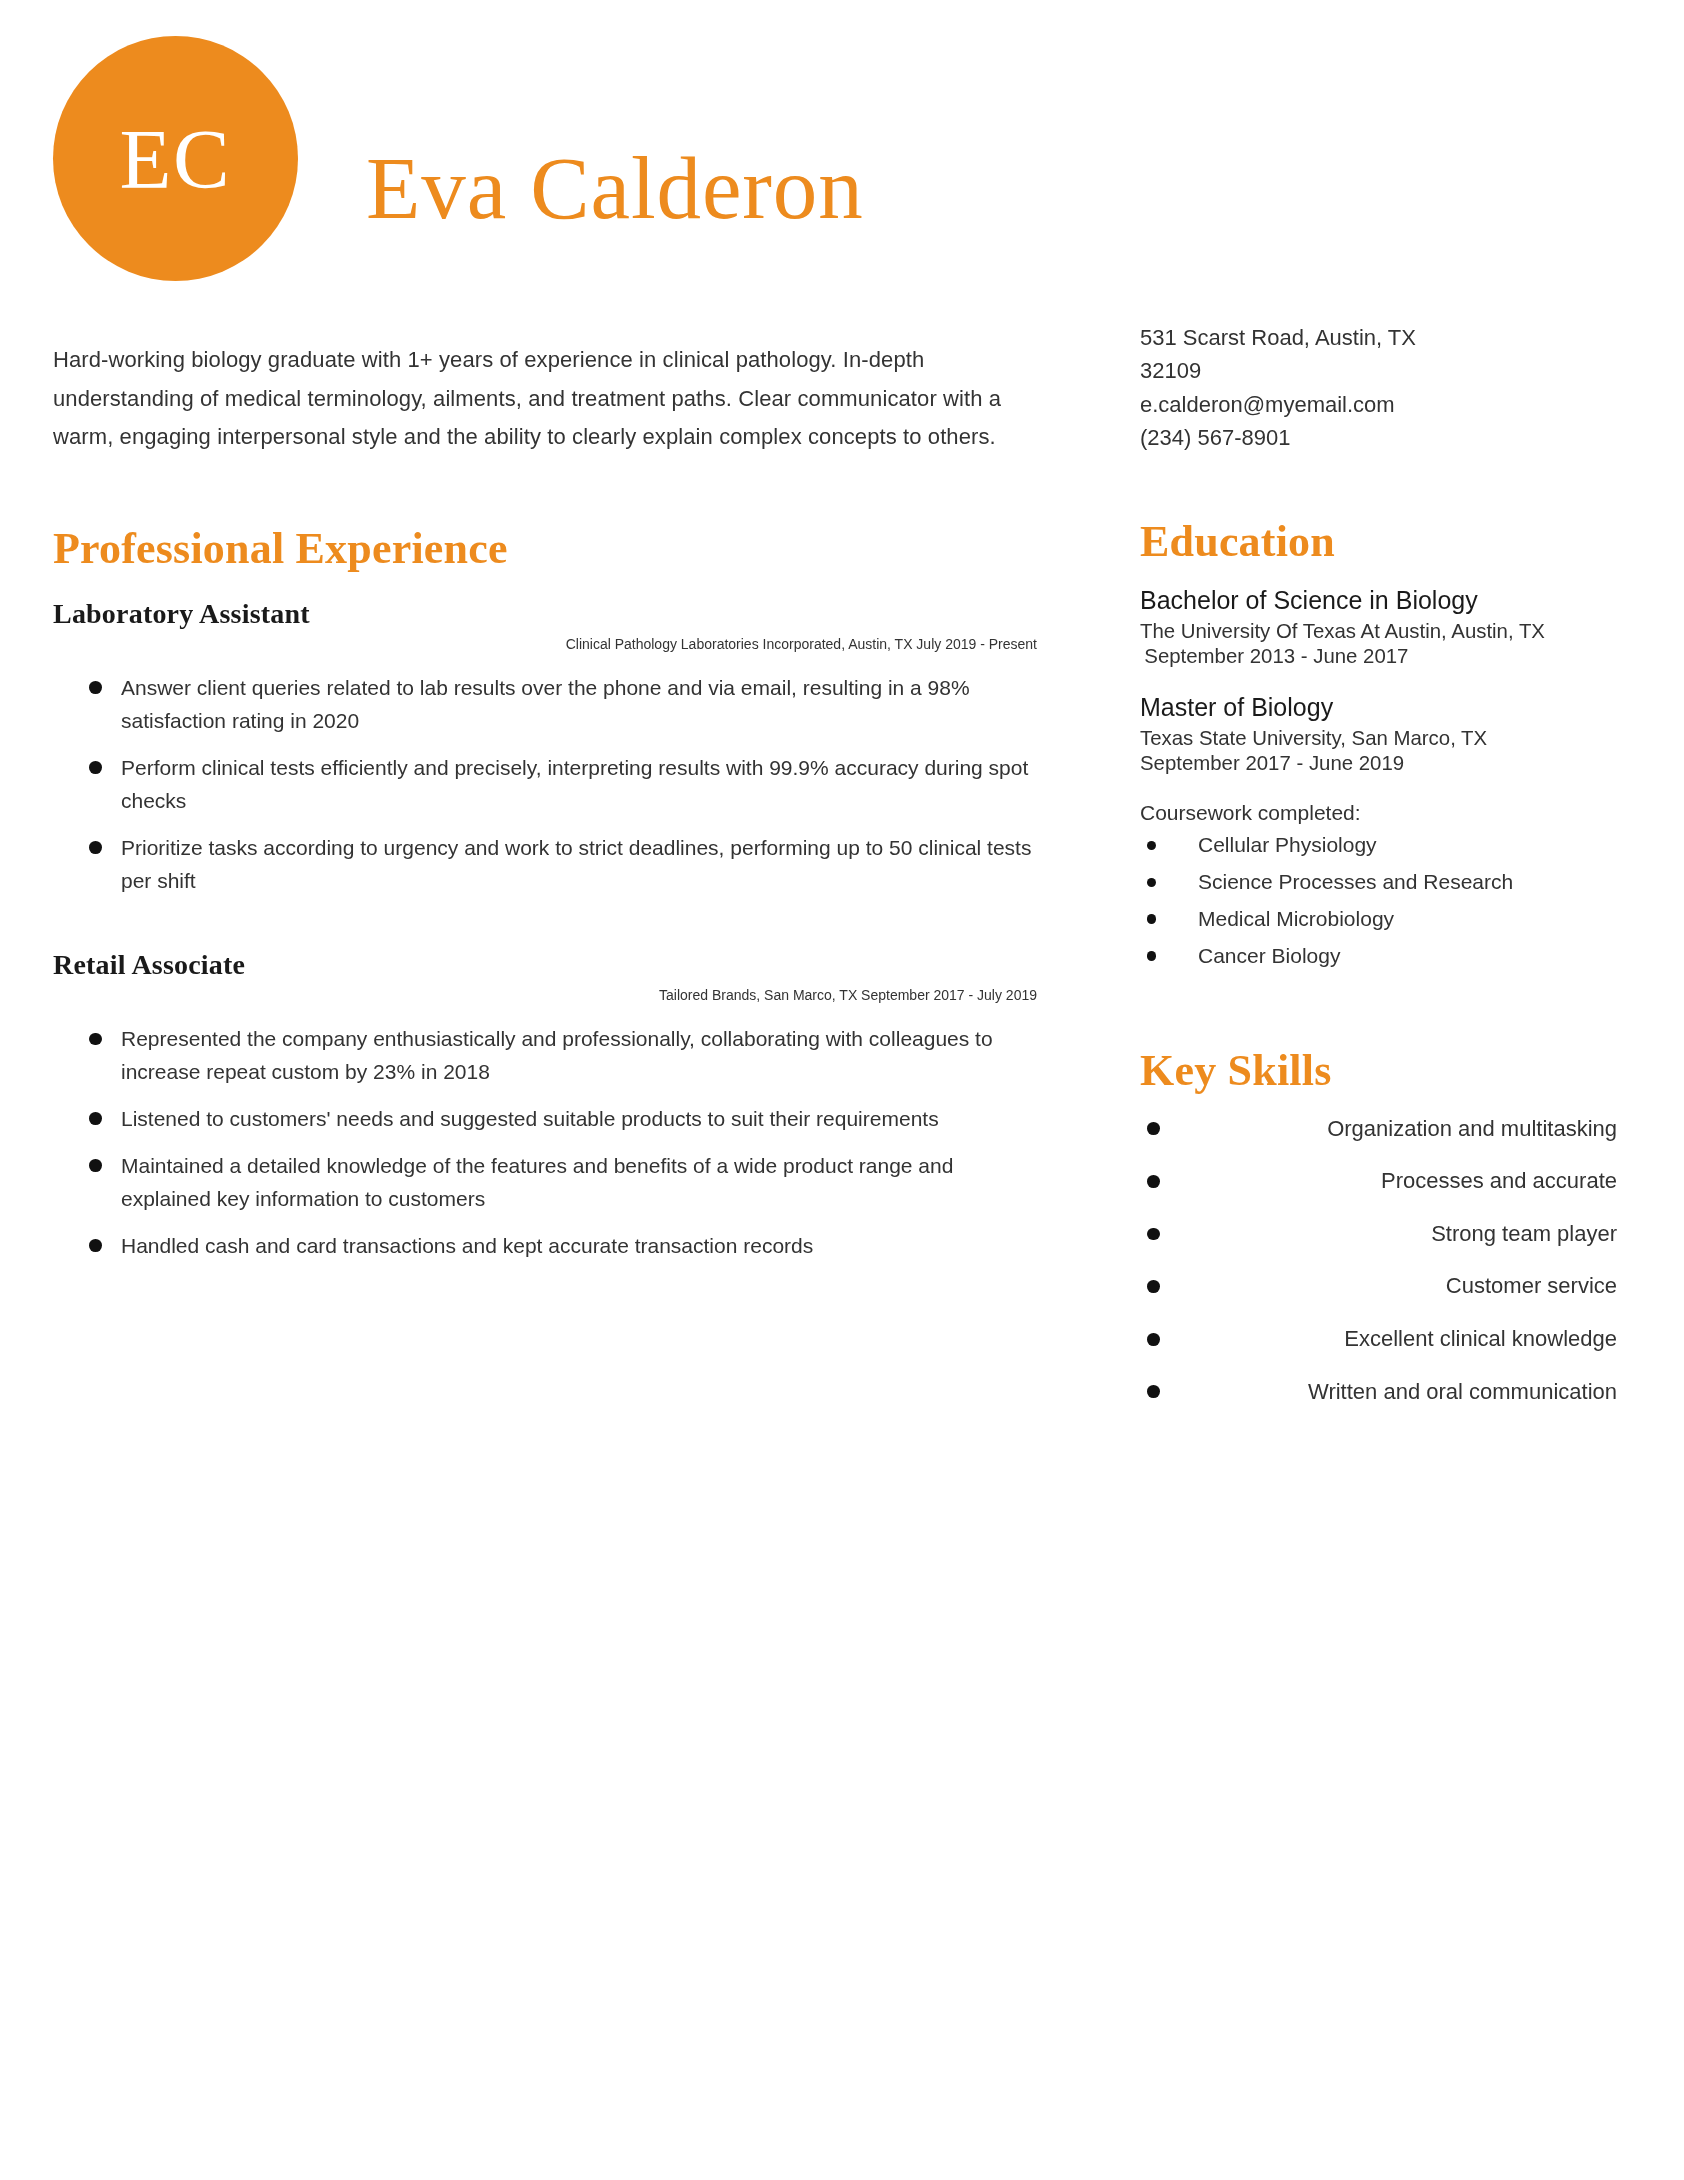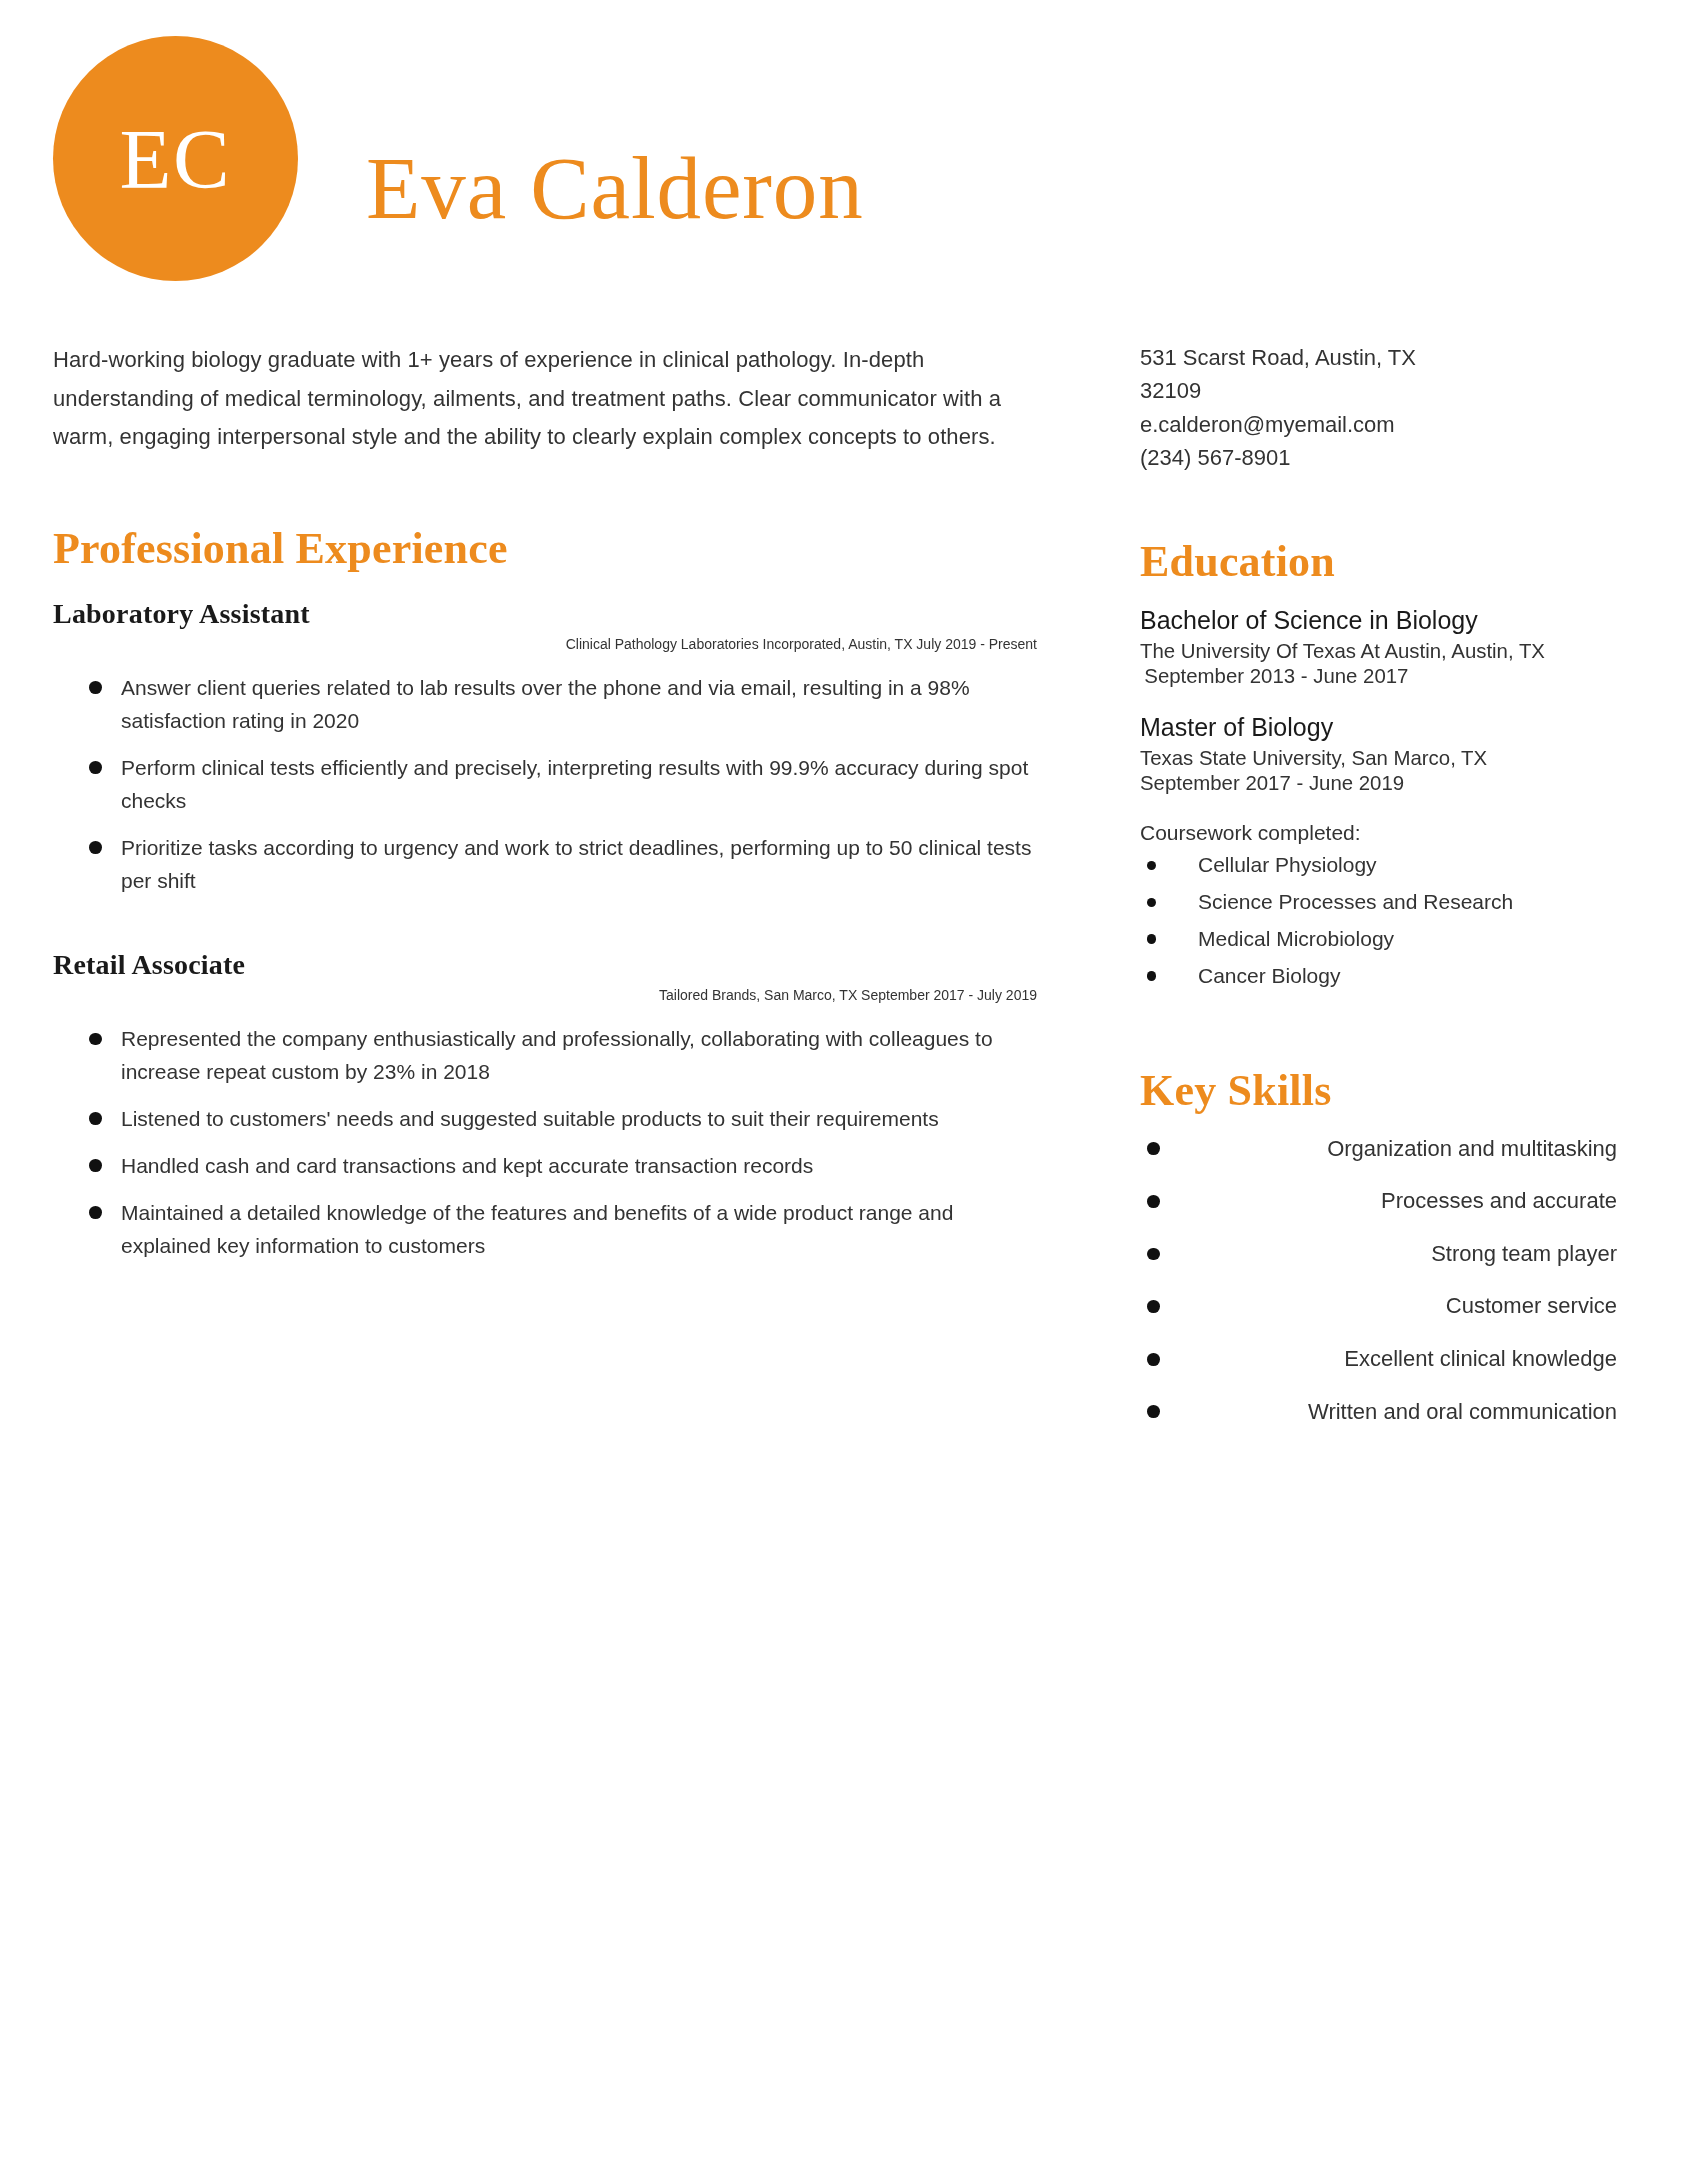--- a/index.html
+++ b/index.html
@@ -62,21 +62,21 @@
   
   .left-col {
     position: absolute;
     left: 53px;
     top: 341px;
     width: 984px;
   }
   .right-col {
     position: absolute;
     left: 1140px;
-    top: 341px;
+    top: 321px;
     width: 477px;
   }
 
   
   .summary {
     font-size: 22px;
     line-height: 1.75;
     color: #333333;
     letter-spacing: 0.1px;
   }
@@ -249,22 +249,22 @@
         <li>Prioritize tasks according to urgency and work to strict deadlines, performing up to 50 clinical tests per shift</li>
       </ul>
     </div>
 
     <div class="job second">
       <h3 class="job-title">Retail Associate</h3>
       <p class="job-meta">Tailored Brands, San Marco, TX   September 2017 - July 2019</p>
       <ul class="bullets">
         <li>Represented the company enthusiastically and professionally, collaborating with colleagues to increase repeat custom by 23% in 2018</li>
         <li>Listened to customers' needs and suggested suitable products to suit their requirements</li>
+        <li>Maintained a detailed knowledge of the features and benefits of a wide product range and explained key information to customers</li>
         <li>Handled cash and card transactions and kept accurate transaction records</li>
-        <li>Maintained a detailed knowledge of the features and benefits of a wide product range and explained key information to customers</li>
       </ul>
     </div>
 
   </div>
 
   <div class="right-col">
 
     <div class="contact-block">
       <div class="contact-line">531 Scarst Road, Austin, TX</div>
       <div class="contact-line">32109</div>

